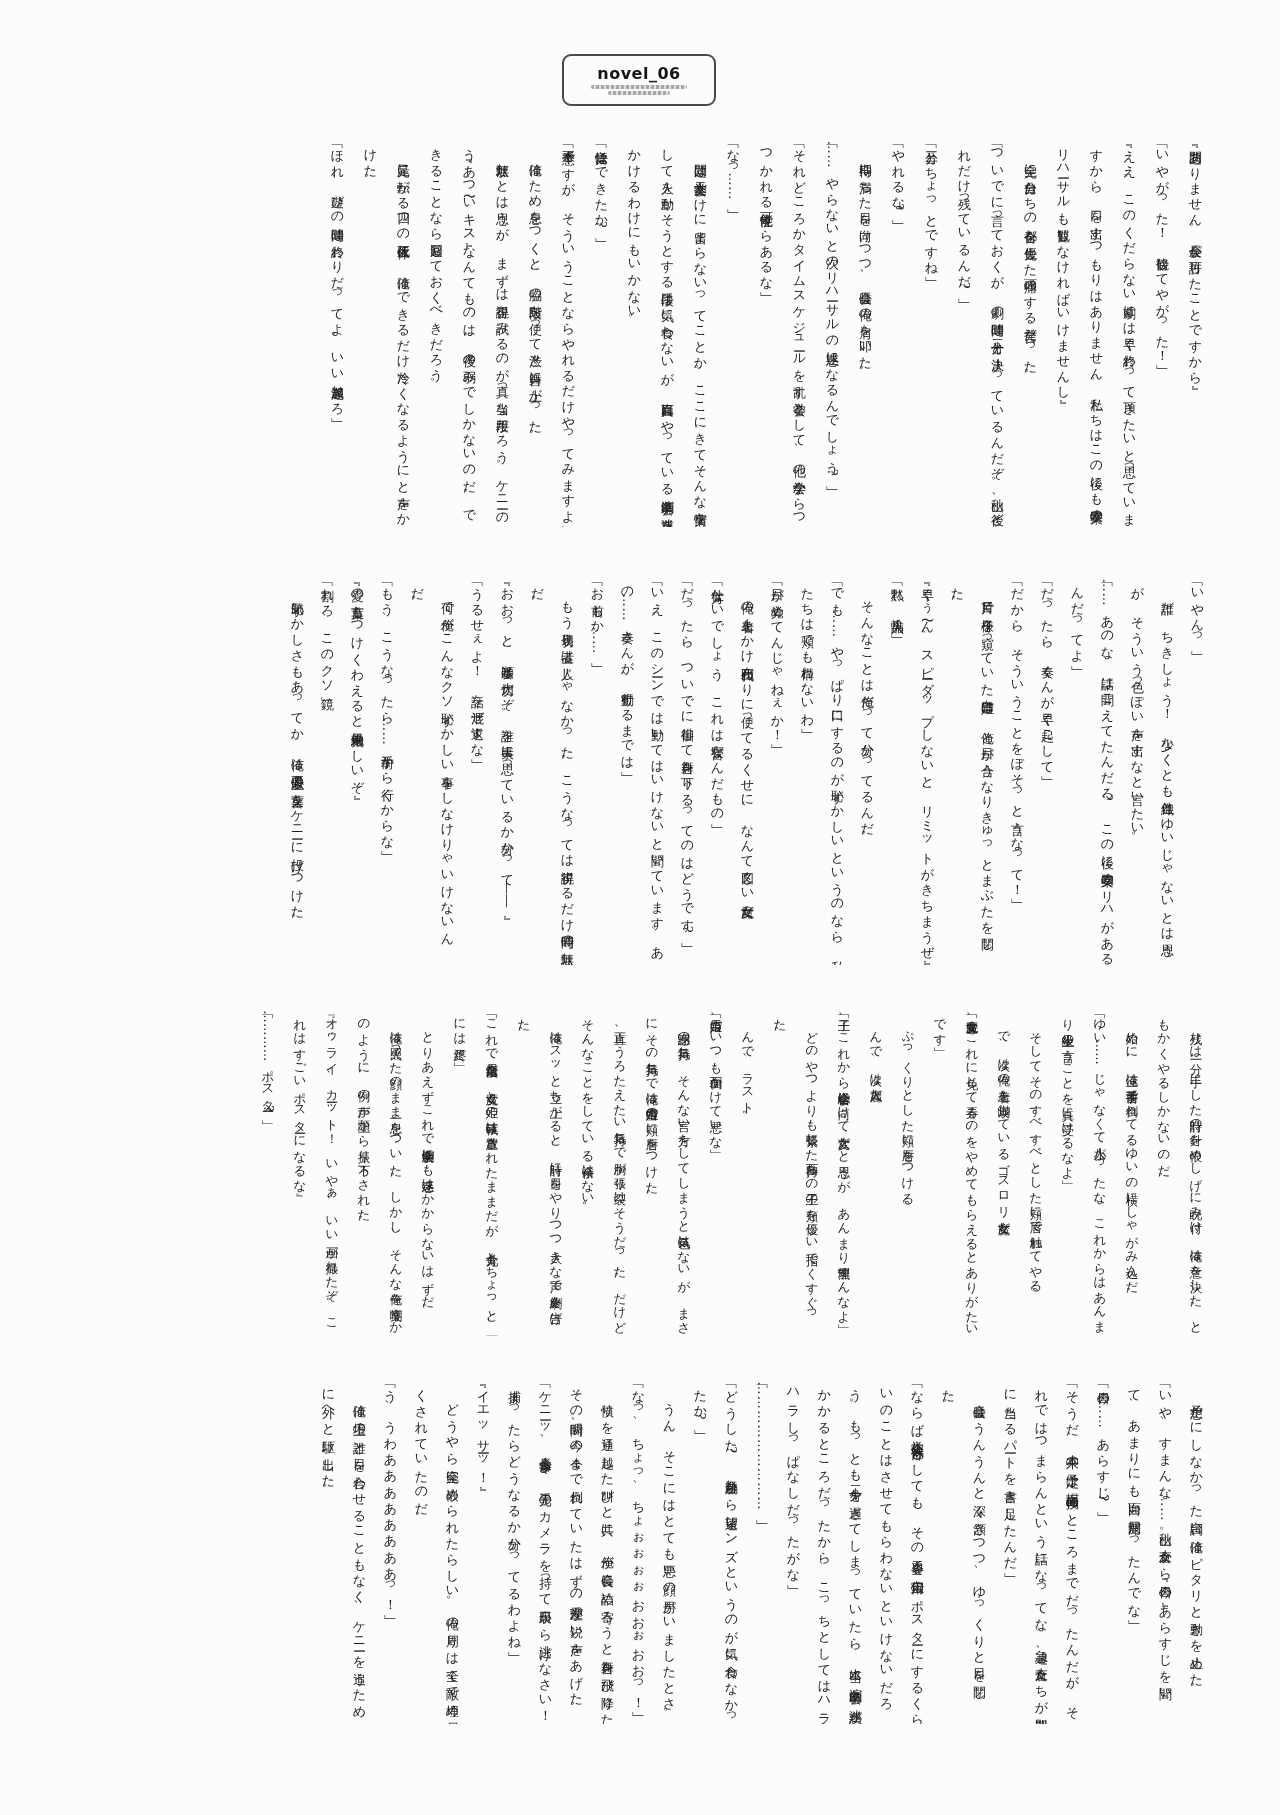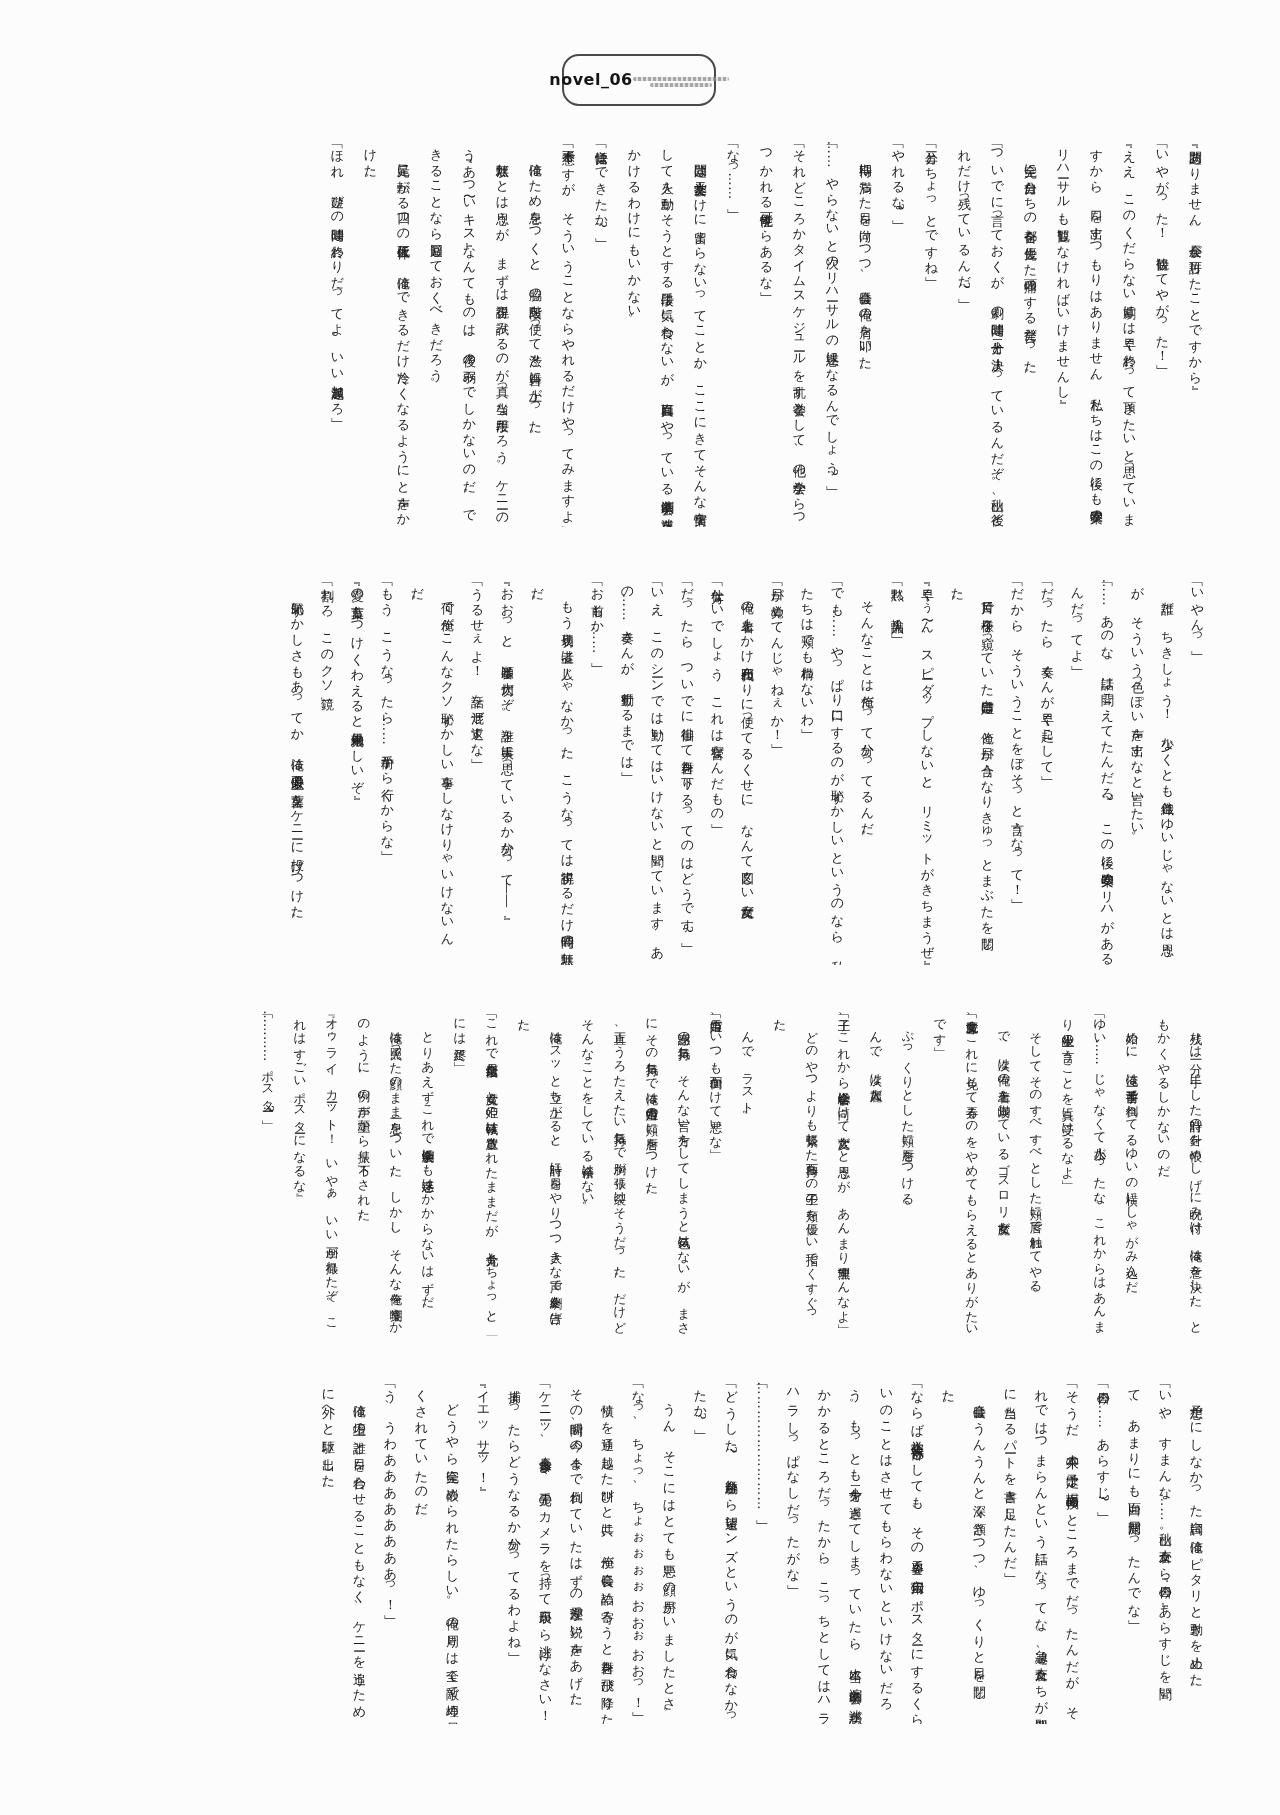--- a/index.html
+++ b/index.html
@@ -6,22 +6,22 @@
   body{
     width:1280px;height:1815px;position:relative;
     background:#fcfcfc;
     font-family:"DejaVu Serif","Liberation Serif",serif;
     color:#1f1f1f;
     overflow:hidden;
   }
   
   .header-box{
     position:absolute;left:562px;top:54px;width:154px;height:52px;
-    border:2px solid #4a4a4a;border-radius:17px;
-    display:flex;flex-direction:row;align-items:center;justify-content:center;
+    border:2px solid #4a4a4a;border-radius:9px;
+    display:flex;flex-direction:column;align-items:center;justify-content:center;
     background:#fcfcfc;box-sizing:border-box;
   }
   .header-title{
     font-family:"DejaVu Sans","Liberation Sans",sans-serif;
     font-weight:bold;font-size:16px;letter-spacing:.5px;color:#151515;line-height:1.1;
   }
   .header-caption{margin-top:3px;display:flex;flex-direction:column;align-items:center;gap:2px;}
   .caption-line{
     height:4px;border-radius:2px;
     background:repeating-linear-gradient(90deg,#8a8a8a 0 3px,#d8d8d8 3px 5px);

